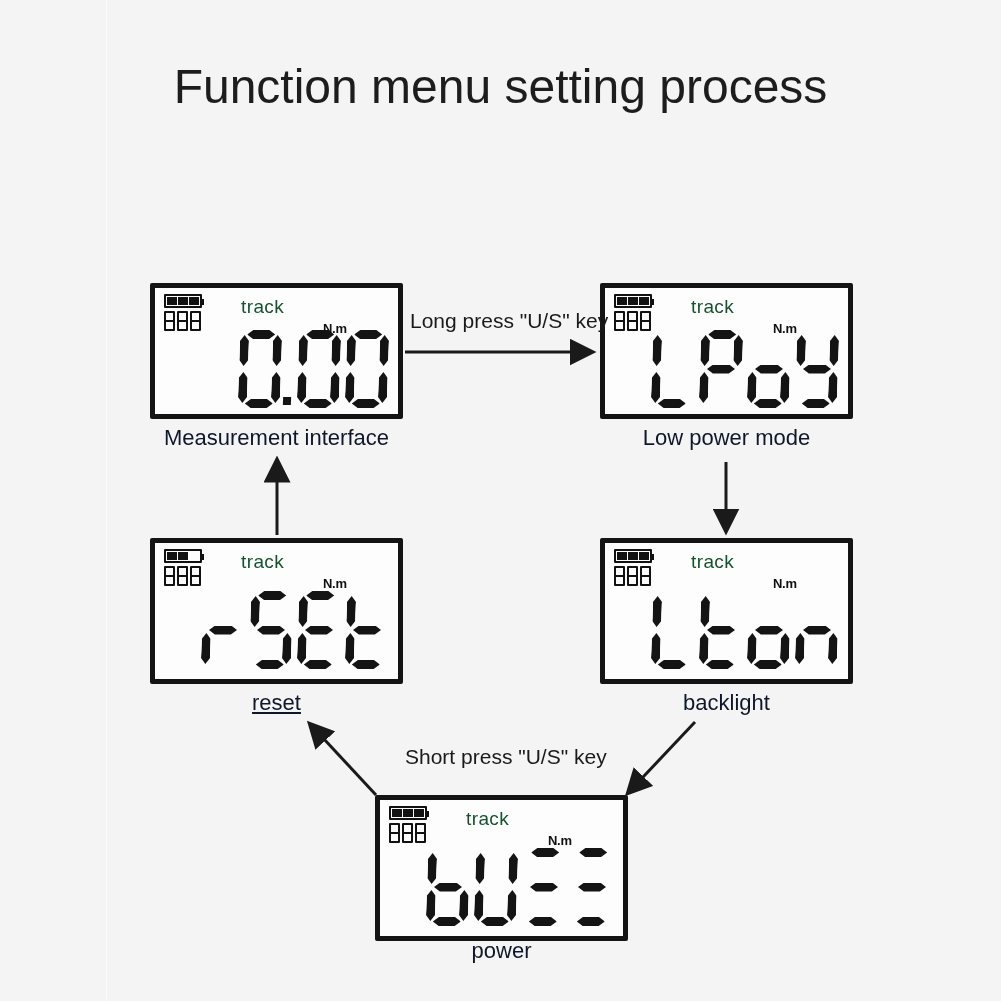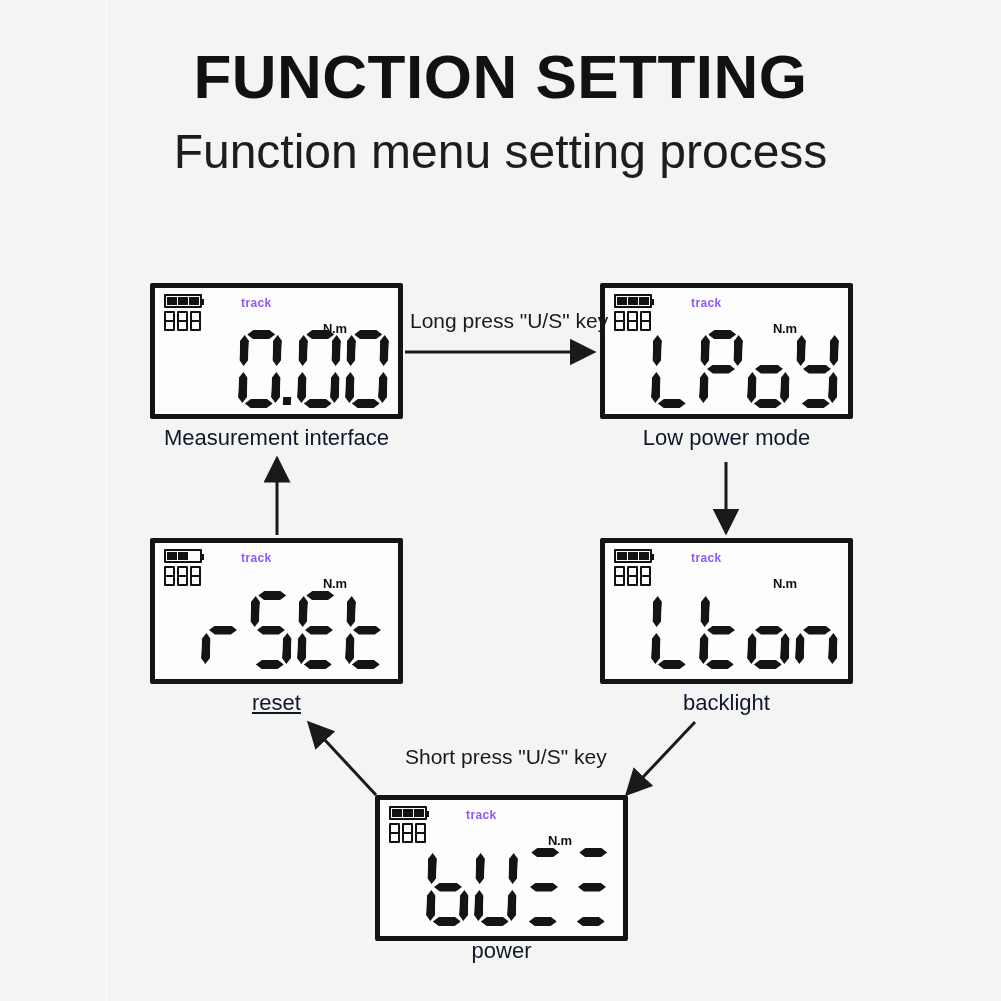--- a/index.html
+++ b/index.html
@@ -88,24 +88,24 @@
     content: "";
     position: absolute;
     left: 0; right: 0; top: 50%;
     height: 2.5px;
     margin-top: -1.25px;
     background: #111;
   }
 
   .track-label {
     position: absolute;
-    font-weight: bold;
-    font-size: 12px;
+    font-weight: normal;
+    font-size: 19px;
     letter-spacing: 0.4px;
-    color: #8b5cf6;
+    color: #14532d;
   }
 
   .unit-label {
     position: absolute;
     font-weight: bold;
     font-size: 13px;
     letter-spacing: -0.3px;
     color: #111;
     margin-left: 40px;
   }
@@ -178,21 +178,20 @@
     color: #1a1a1a;
     white-space: nowrap;
   }
 </style>
 </head>
 <body>
 
 <div id="left-rule"></div>
 
 <div id="header">
-  <div id="title">FUNCTION SETTING</div>
   <div id="subtitle">Function menu setting process</div>
 </div>
 
 <div class="panel" id="panel-measurement" style="left:150px; top:283px; width:253px; height:136px;">
   <div class="panel-inner">
     <div class="batt-block">
       <div class="batt-icon">
         <span class="batt-seg"></span>
           <span class="batt-seg"></span>
           <span class="batt-seg"></span>

